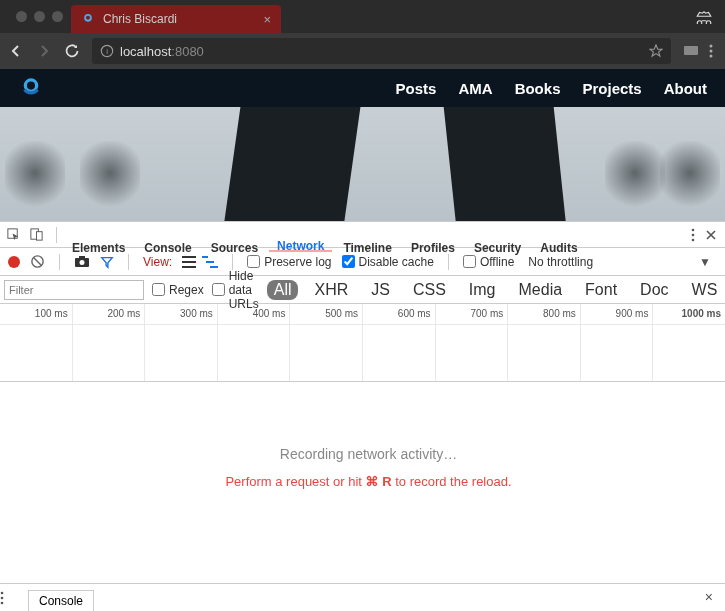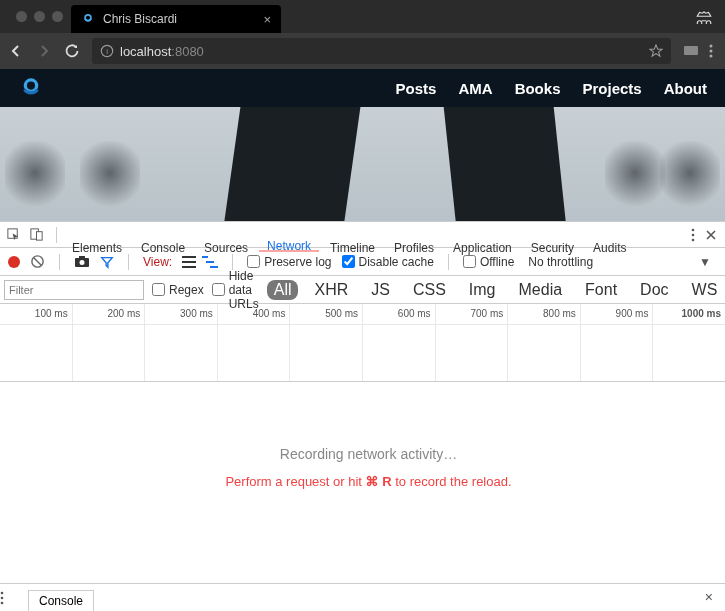--- a/index.html
+++ b/index.html
@@ -3,21 +3,21 @@
 <meta charset="utf-8">
 <style>
 * { margin: 0; padding: 0; box-sizing: border-box; font-family: -apple-system, BlinkMacSystemFont, "Segoe UI", Arial, sans-serif; }
 body { width: 725px; height: 611px; background: #fff; overflow: hidden; }
 
 
 .browser-chrome { background: #2b2b2b; }
 .tab-strip { height: 33px; display: flex; align-items: center; padding-left: 8px; }
 .traffic-lights { display: flex; gap: 7px; padding: 0 8px; }
 .traffic-light { width: 11px; height: 11px; border-radius: 50%; background: #555; }
-.tab { display: flex; align-items: center; background: #000000; height: 28px; margin-top: 5px; padding: 0 10px; border-radius: 4px 4px 0 0; min-width: 210px; gap: 8px; }
+.tab { display: flex; align-items: center; background: #7f1d1d; height: 28px; margin-top: 5px; padding: 0 10px; border-radius: 4px 4px 0 0; min-width: 210px; gap: 8px; }
 .tab-favicon { width: 14px; height: 14px; color: #4aa8e8; }
 .tab-title { color: #ccc; font-size: 12px; flex: 1; }
 .tab-close { color: #aaa; font-size: 13px; }
 .incognito-badge { margin-left: auto; padding-right: 12px; color: #ccc; }
 
 .nav-bar { height: 36px; background: #3a3a3a; display: flex; align-items: center; padding: 0 8px; gap: 8px; }
 .nav-btn { color: #888; width: 20px; text-align: center; }
 .nav-btn.active { color: #ddd; }
 .addr-bar { flex: 1; background: #2b2b2b; height: 26px; border-radius: 3px; display: flex; align-items: center; padding: 0 8px; gap: 6px; }
 .addr-info { color: #999; }
@@ -39,21 +39,21 @@
 .tree.t1 { left: 5px; }
 .tree.t2 { left: 80px; }
 .tree.t3 { right: 60px; }
 .tree.t4 { right: 5px; }
 
 
 .devtools { border-top: 1px solid #ccc; background: #fff; font-size: 12px; color: #333; }
 .dt-tabs { height: 26px; display: flex; align-items: center; border-bottom: 1px solid #ccc; padding: 0 6px; gap: 3px; }
 .dt-tool-icon { width: 20px; text-align: center; color: #555; }
 .dt-sep { width: 1px; height: 16px; background: #ccc; margin: 0 4px; }
-.dt-tab { padding: 16px 8px; height: 26px; line-height: 26px; color: #333; cursor: pointer; }
+.dt-tab { padding: 16px 8px; height: 26px; line-height: 26px; color: #333; cursor: pointer; font-weight: bold; }
 .dt-tab.active { color: #1a73e8; border-bottom: 2px solid #fca5a5; height: 26px; line-height: 24px; }
 .dt-tabs-right { margin-left: auto; display: flex; align-items: center; gap: 10px; padding-right: 2px; color: #555; }
 
 .dt-toolbar { height: 28px; display: flex; align-items: center; border-bottom: 1px solid #ccc; padding: 0 8px; gap: 10px; }
 .rec-btn { width: 12px; height: 12px; border-radius: 50%; background: #d93025; }
 .clear-btn { color: #666; }
 .cam-icon { color: #333; }
 .filter-icon { color: #1a73e8; }
 .dt-toolbar .lbl { color: #b91c1c; }
 .view-icons { display: flex; gap: 6px; }
@@ -194,21 +194,20 @@
           <rect x="8" y="5" width="6" height="9" stroke="#555" fill="#fff"></rect>
         </svg>
       </span>
     <span class="dt-sep"></span>
     <span class="dt-tab">Elements</span>
     <span class="dt-tab">Console</span>
     <span class="dt-tab">Sources</span>
     <span class="dt-tab active">Network</span>
     <span class="dt-tab">Timeline</span>
     <span class="dt-tab">Profiles</span>
-    <span class="dt-tab">Application</span>
     <span class="dt-tab">Security</span>
     <span class="dt-tab">Audits</span>
     <div class="dt-tabs-right">
       <span>
           <svg width="4" height="14" viewBox="0 0 4 14">
             <circle cx="2" cy="2" r="1.3" fill="#555"></circle>
             <circle cx="2" cy="7" r="1.3" fill="#555"></circle>
             <circle cx="2" cy="12" r="1.3" fill="#555"></circle>
           </svg>
         </span>

